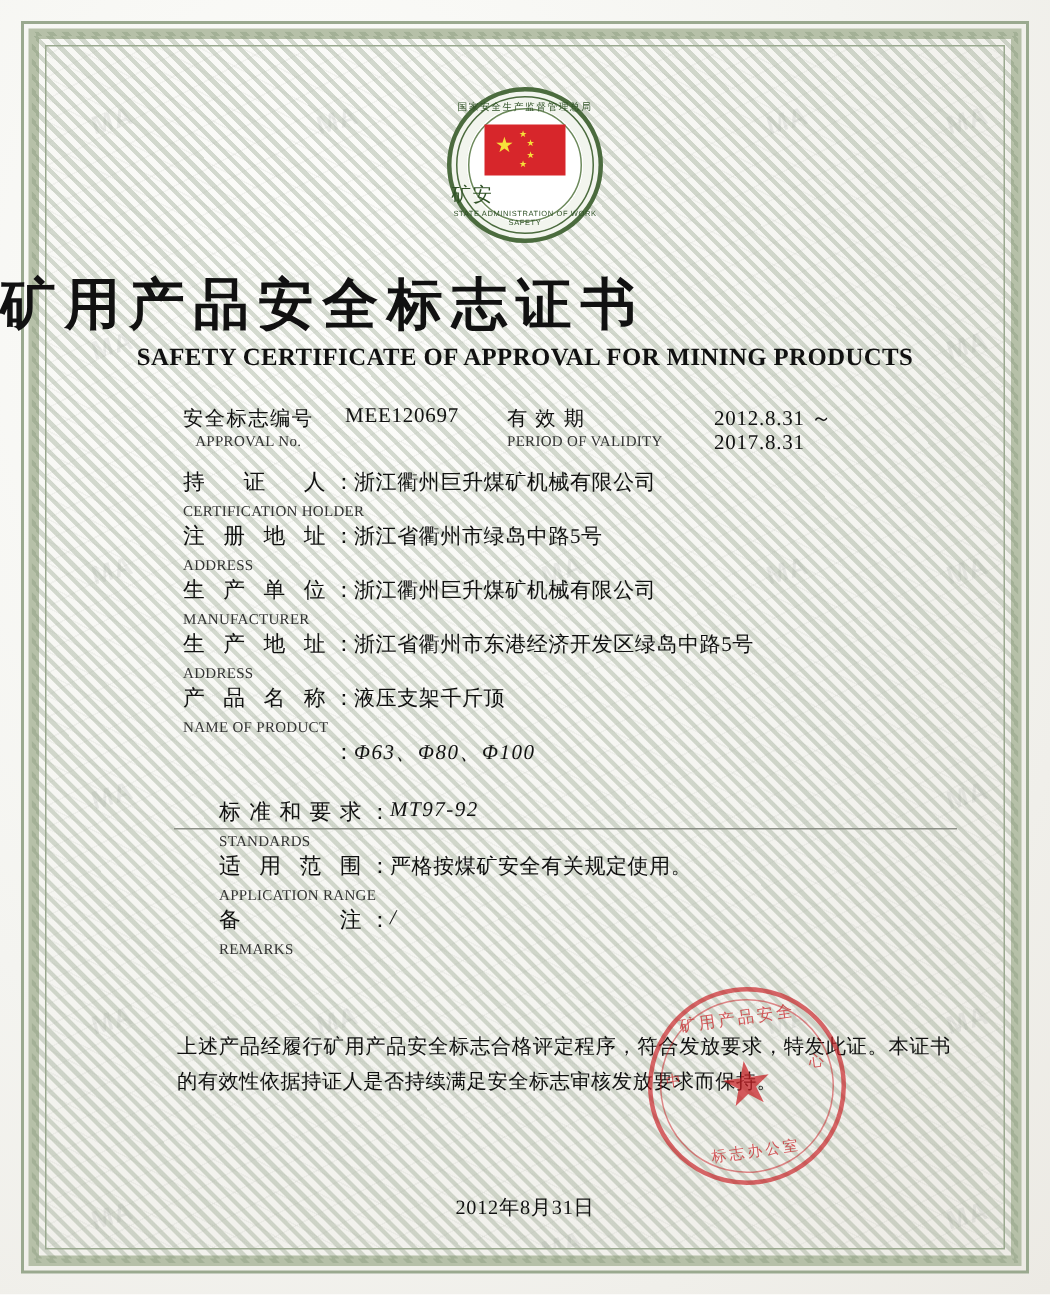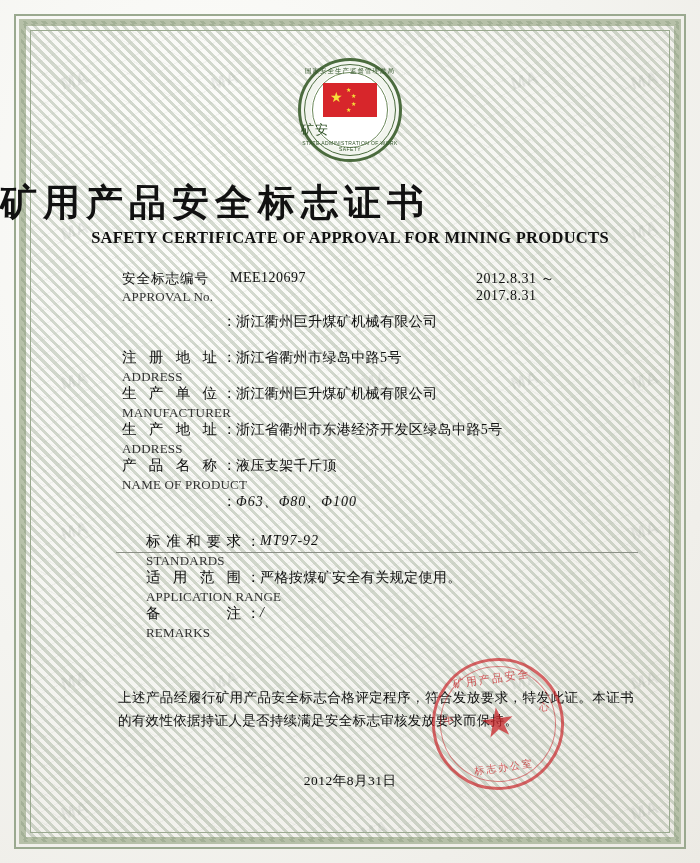--- a/index.html
+++ b/index.html
@@ -198,21 +198,21 @@
     display: inline-block;
     vertical-align: top;
   }
   .lbl-cn {
     font-size: 13.5px;
     color: #111;
     letter-spacing: 1px;
     white-space: nowrap;
   }
   .lbl-en {
-    font-size: 13px;
+    font-size: 10px;
     color: #333;
     letter-spacing: 0.2px;
     white-space: nowrap;
     margin-top: 1px;
     text-align: center;
   }
   .approval-row .c1 { position: absolute; left: 0; top: 2px; }
   .approval-row .v1 {
     position: absolute; left: 108px; top: 2px;
     font-size: 14px; color: #111; letter-spacing: 0.5px;
@@ -314,21 +314,21 @@
   }
   .issued .en {
     font-size: 9px;
     letter-spacing: 0.5px;
     color: #333;
     margin-top: 2px;
   }
   .issue-date {
     position: absolute;
     left: 0; right: 0;
-    top: 772px;
+    top: 796px;
     text-align: center;
     font-size: 13.5px;
     color: #111;
     letter-spacing: 0.5px;
   }
 
   
   .seal {
     position: absolute;
     left: 432px;
@@ -437,26 +437,34 @@
 
   <div class="title-cn">矿用产品安全标志证书</div>
   <div class="title-en">SAFETY CERTIFICATE OF APPROVAL FOR MINING PRODUCTS</div>
 
   <div class="approval-row">
     <div class="lbl-block c1">
       <div class="lbl-cn">安全标志编号</div>
       <div class="lbl-en">APPROVAL No.</div>
     </div>
     <div class="v1">MEE120697</div>
+    <div class="lbl-block c2">
+      <div class="lbl-cn">有 效 期</div>
+      <div class="lbl-en">PERIOD OF VALIDITY</div>
+    </div>
     <div class="v2">2012.8.31 ～ 2017.8.31</div>
   </div>
 
   <div class="fields">
 
     <div class="field-row">
+      <div class="field-label">
+        <span class="lbl-cn">持 证 人</span>
+        <span class="lbl-en">CERTIFICATION HOLDER</span>
+      </div>
       <div class="field-colon">：</div>
       <div class="field-value">浙江衢州巨升煤矿机械有限公司</div>
     </div>
 
     <div class="field-row">
       <div class="field-label">
         <span class="lbl-cn">注 册 地 址</span>
         <span class="lbl-en">ADDRESS</span>
       </div>
       <div class="field-colon">：</div>

